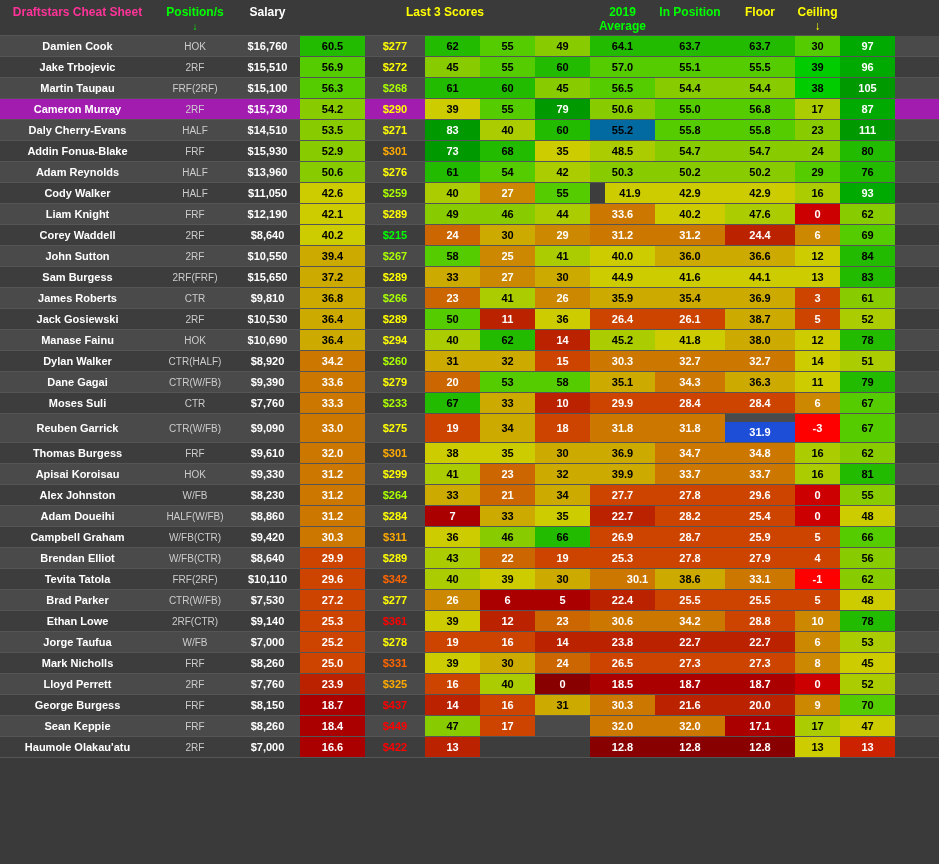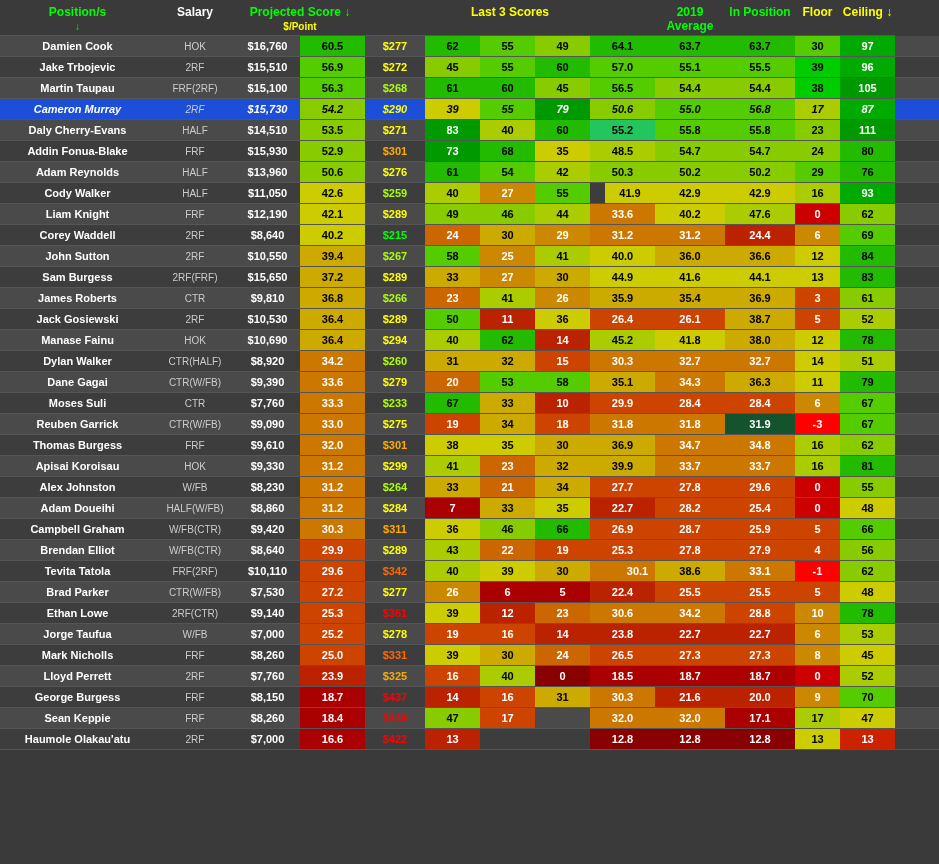--- a/index.html
+++ b/index.html
@@ -72,23 +72,23 @@
       padding: 2px 0;
       border-bottom: 1px solid #555;
     }
   </style>
 </head>
 <body>
 
 <div class="sheet">
 
   <div class="top-headers">
+    <div class="top-header-cell header-title">Draftstars Cheat Sheet</div>
     <div class="top-header-cell header-green">Position/s<br><span style="font-size:10px">↓</span></div>
     <div class="top-header-cell header-white">Salary</div>
-    <div class="top-header-cell header-green" style="grid-column: span 2;">Projected Score ↓<br><span style="color:#ffff00;font-size:10px">$/Point</span></div>
     <div class="top-header-cell header-yellow" style="grid-column: span 3;">Last 3 Scores</div>
     <div class="top-header-cell header-green">2019<br>Average</div>
     <div class="top-header-cell header-green">In Position</div>
     <div class="top-header-cell header-yellow">Floor</div>
     <div class="top-header-cell header-yellow">Ceiling ↓</div>
   </div>
 
   <div id="rows-container">
       <div class="data-row" style="background: rgb(74, 74, 74);">
     <div class="cell cell-name" style="font-size:11px;font-weight:bold;">Damien Cook</div>
@@ -128,21 +128,21 @@
     <div class="cell" style="color:#aaff00;font-weight:bold;">$268</div>
     <div class="cell" style="background:#22bb00;color:black;">61</div>
     <div class="cell" style="background:#22bb00;color:black;">60</div>
     <div class="cell" style="background:#88cc00;color:black;">45</div>
     <div class="cell" style="background:#55cc00;color:black;">56.5</div>
     <div class="cell" style="background:#88cc00;color:black;">54.4</div>
     <div class="cell" style="background:#88cc00;color:black;">54.4</div>
     <div class="cell" style="background:#00cc00;color:black;">38</div>
     <div class="cell" style="background:#009900;color:white;">105</div>
   </div>
-      <div class="data-row" style="background: #1d4ed8; font-style: italic;">
+      <div class="data-row" style="background: #a21caf;">
     <div class="cell cell-name" style="font-size:11px;font-weight:bold;">Cameron Murray</div>
     <div class="cell cell-pos" style="color:#cccccc;font-weight:normal;font-size:10px;">2RF</div>
     <div class="cell cell-salary">$15,730</div>
     <div class="cell" style="background:#88cc00;color:black;">54.2</div>
     <div class="cell" style="color:#ffff00;font-weight:bold;">$290</div>
     <div class="cell" style="background:#cccc00;color:black;">39</div>
     <div class="cell" style="background:#55cc00;color:black;">55</div>
     <div class="cell" style="background:#009900;color:white;">79</div>
     <div class="cell" style="background:#88cc00;color:black;">50.6</div>
     <div class="cell" style="background:#55cc00;color:black;">55.0</div>
@@ -152,21 +152,21 @@
   </div>
       <div class="data-row" style="background: rgb(74, 74, 74);">
     <div class="cell cell-name" style="font-size:11px;font-weight:bold;">Daly Cherry-Evans</div>
     <div class="cell cell-pos" style="color:#cccccc;font-weight:normal;font-size:10px;">HALF</div>
     <div class="cell cell-salary">$14,510</div>
     <div class="cell" style="background:#88cc00;color:black;">53.5</div>
     <div class="cell" style="color:#ffff00;font-weight:bold;">$271</div>
     <div class="cell" style="background:#009900;color:white;">83</div>
     <div class="cell" style="background:#aacc00;color:black;">40</div>
     <div class="cell" style="background:#22bb00;color:black;">60</div>
-    <div class="cell" style="background:#22c55e;color:black;">55.2</div>
+    <div class="cell" style="background:#0369a1;color:black;">55.2</div>
     <div class="cell" style="background:#55cc00;color:black;">55.8</div>
     <div class="cell" style="background:#55cc00;color:black;">55.8</div>
     <div class="cell" style="background:#88cc00;color:black;">23</div>
     <div class="cell" style="background:#009900;color:white;">111</div>
   </div>
       <div class="data-row" style="background: rgb(61, 61, 61);">
     <div class="cell cell-name" style="font-size:11px;font-weight:bold;">Addin Fonua-Blake</div>
     <div class="cell cell-pos" style="color:#cccccc;font-weight:normal;font-size:10px;">FRF</div>
     <div class="cell cell-salary">$15,930</div>
     <div class="cell" style="background:#88cc00;color:black;">52.9</div>
@@ -364,21 +364,21 @@
     <div class="cell cell-name" style="font-size:11px;font-weight:bold;">Reuben Garrick</div>
     <div class="cell cell-pos" style="color:#cccccc;font-weight:normal;font-size:10px;">CTR(W/FB)</div>
     <div class="cell cell-salary">$9,090</div>
     <div class="cell" style="background:#cc7700;color:white;">33.0</div>
     <div class="cell" style="color:#ffff00;font-weight:bold;">$275</div>
     <div class="cell" style="background:#cc4400;color:white;">19</div>
     <div class="cell" style="background:#ccaa00;color:black;">34</div>
     <div class="cell" style="background:#cc4400;color:white;">18</div>
     <div class="cell" style="background:#cc7700;color:white;">31.8</div>
     <div class="cell" style="background:#cc7700;color:white;">31.8</div>
-    <div class="cell" style="background:#14532d;color:white;">31.9</div>
+    <div class="cell" style="background:#1d4ed8;color:white;margin-top:8px;">31.9</div>
     <div class="cell" style="background:#ff0000;color:white;">-3</div>
     <div class="cell" style="background:#55cc00;color:black;">67</div>
   </div>
       <div class="data-row" style="background: rgb(61, 61, 61);">
     <div class="cell cell-name" style="font-size:11px;font-weight:bold;">Thomas Burgess</div>
     <div class="cell cell-pos" style="color:#cccccc;font-weight:normal;font-size:10px;">FRF</div>
     <div class="cell cell-salary">$9,610</div>
     <div class="cell" style="background:#cc7700;color:white;">32.0</div>
     <div class="cell" style="color:#ffaa00;font-weight:bold;">$301</div>
     <div class="cell" style="background:#cccc00;color:black;">38</div>

